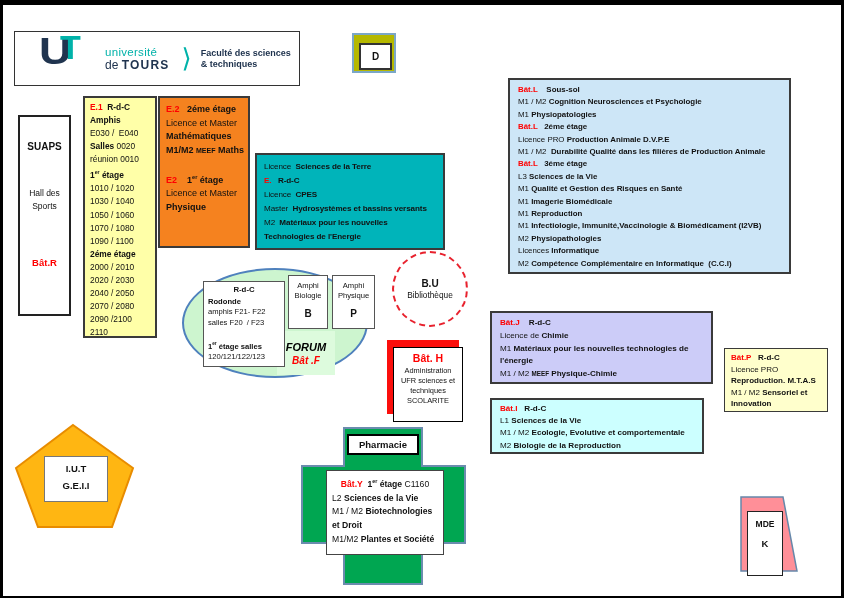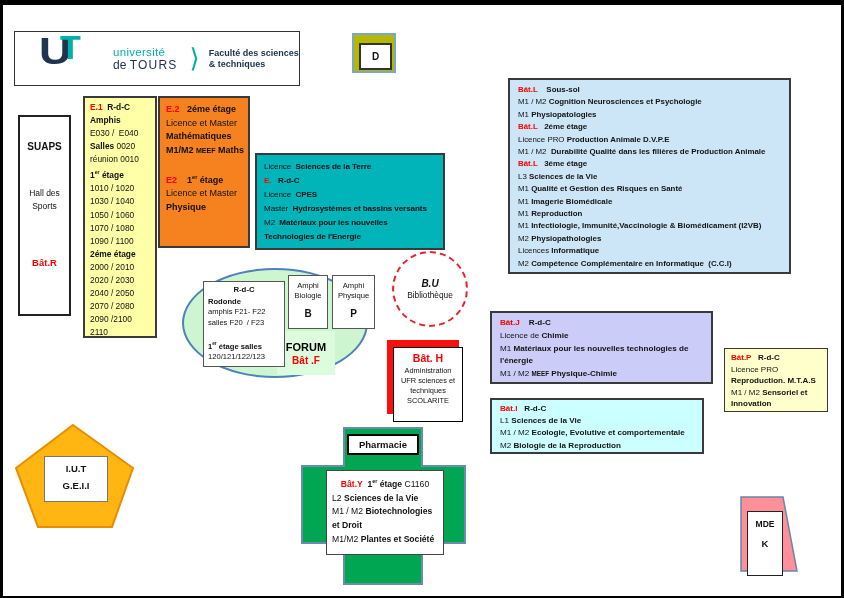--- a/index.html
+++ b/index.html
@@ -19,24 +19,24 @@
   .sb{font-weight:bold;font-size:0.78em;}
   .sup{font-weight:bold;vertical-align:super;font-size:0.62em;}
 
   
   .logo{left:14px;top:31px;width:286px;height:55px;background:#fff;border:1px solid #333;
         display:flex;align-items:center;padding-left:24px;}
   .monogram{position:relative;width:54px;height:42px;flex:none;}
   .mu{position:absolute;left:0;top:-7px;font-size:36px;font-weight:bold;color:#20344f;
       transform:scaleX(1.25);transform-origin:left;}
   .mt{position:absolute;left:21px;top:-10px;font-size:34px;font-weight:bold;color:#00b2a9;}
-  .lt{margin-left:20px;line-height:13px;}
+  .lt{margin-left:12px;line-height:13px;}
   .lt .l1{font-size:11.5px;color:#00b2a9;letter-spacing:.3px;}
   .lt .l2{font-size:12px;color:#20344f;}
-  .lt .tours{font-weight:normal;letter-spacing:1.2px;}
+  .lt .tours{font-weight:bold;letter-spacing:1.2px;}
   .bracket{color:#00b2a9;font-size:26px;font-weight:300;margin:0 9px 0 12px;}
   .fac{color:#20344f;font-weight:bold;font-size:9px;line-height:11px;}
 
   
   .dbox{left:352px;top:33px;width:44px;height:40px;background:#b5b800;border:2px solid #7ba7c7;}
   .dinner{position:absolute;left:5px;top:8px;width:29px;height:23px;background:#fff;border:2px solid #333;
           display:flex;align-items:center;justify-content:center;font-weight:bold;font-size:10px;}
 
   
   .suaps{left:18px;top:115px;width:53px;height:201px;background:#fff;border:2px solid #222;text-align:center;font-size:8.5px;}
@@ -49,34 +49,34 @@
   .e1{left:83px;top:96px;width:74px;height:242px;background:#ffffa8;border:2px solid #3a3a3a;padding:3px 5px;font-size:8.4px;line-height:13.1px;}
   .e2{left:158px;top:96px;width:92px;height:152px;background:#f5821f;border:2px solid #3a3a3a;padding:5px 6px;font-size:9px;line-height:13.5px;}
   .et{left:255px;top:153px;width:190px;height:97px;background:#00b4ba;border:2px solid #3a3a3a;padding:5px 7px;font-size:8.1px;line-height:14px;letter-spacing:-.1px;}
   .bl{left:508px;top:78px;width:283px;height:196px;background:#cde6f7;border:2px solid #3a3a3a;padding:4px 8px;font-size:7.9px;line-height:12.4px;}
   .bj{left:490px;top:299px;width:223px;height:73px;background:#ccccf8;border:2px solid #3a3a3a;padding:4px 8px;font-size:8.1px;line-height:12.8px;margin-top:12px;}
   .bp{left:724px;top:348px;width:104px;height:64px;background:#ffffcc;border:1.5px solid #3a3a3a;padding:3px 6px;font-size:8px;line-height:11.6px;}
   .bi{left:490px;top:398px;width:214px;height:56px;background:#ccffff;border:2px solid #3a3a3a;padding:3px 8px;font-size:8.1px;line-height:12.2px;}
 
   
   .forum-ellipse{left:182px;top:268px;width:186px;height:110px;background:#cdf5cf;border:2px solid #4f81bd;border-radius:50%;}
-  .forum-rect{left:277px;top:331px;width:58px;height:44px;background:#ddfbdd;display:flex;flex-direction:column;align-items:center;justify-content:center;}
+  .forum-rect{left:277px;top:331px;width:58px;height:44px;background:#ddfbdd;display:flex;flex-direction:column;align-items:center;justify-content:center;font-style:italic;}
   .forum-rect .ft{font-weight:bold;font-size:11px;color:#000;}
   .forum-rect .fb{font-weight:bold;font-size:10px;color:#f00;margin-top:2px;}
   .rodonde{left:203px;top:281px;width:82px;height:86px;background:#fff;border:1px solid #555;padding:3px 4px;font-size:7.6px;line-height:10.6px;}
   .rodonde .title{text-align:center;font-weight:bold;font-size:7.8px;margin-bottom:1px;}
   .amphi{background:#fff;border:1px solid #555;text-align:center;font-size:7.6px;line-height:9.5px;padding-top:5px;}
   .amphi .letter{font-weight:bold;font-size:10px;margin-top:9px;}
   .amphi-b{left:288px;top:275px;width:40px;height:54px;}
   .amphi-p{left:332px;top:275px;width:43px;height:54px;}
 
   
   .bu{left:392px;top:251px;width:76px;height:76px;border:2px dashed #e8212d;border-radius:50%;background:#fff;
       display:flex;flex-direction:column;align-items:center;justify-content:center;}
-  .bu-t{font-weight:bold;font-size:10px;font-style:italic;}
+  .bu-t{font-weight:bold;font-size:10px;}
   .bu-s{font-size:8.3px;margin-top:1px;}
 
   
   .bh-red{left:387px;top:340px;width:72px;height:74px;background:#fb0f0c;}
   .bh{left:393px;top:347px;width:70px;height:75px;background:#fff;border:1.5px solid #000;text-align:center;padding-top:4px;}
   .bh .title{color:#f00;font-weight:bold;font-size:10.5px;margin-bottom:2px;}
   .bh .ln{font-size:7.4px;line-height:10px;white-space:normal;}
 
   
   .ph-label{left:347px;top:434px;width:72px;height:21px;background:#fff;border:2px solid #000;

